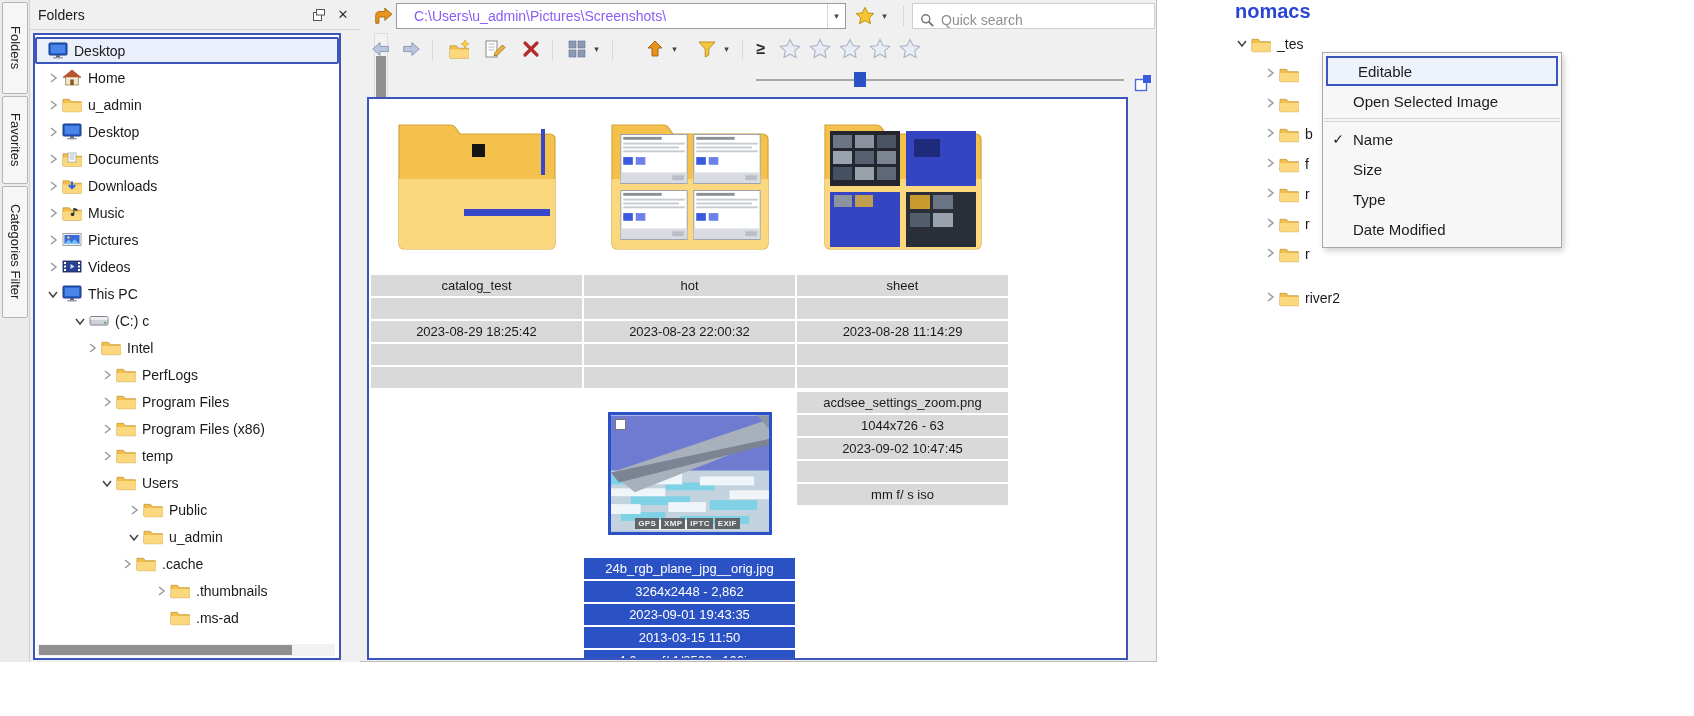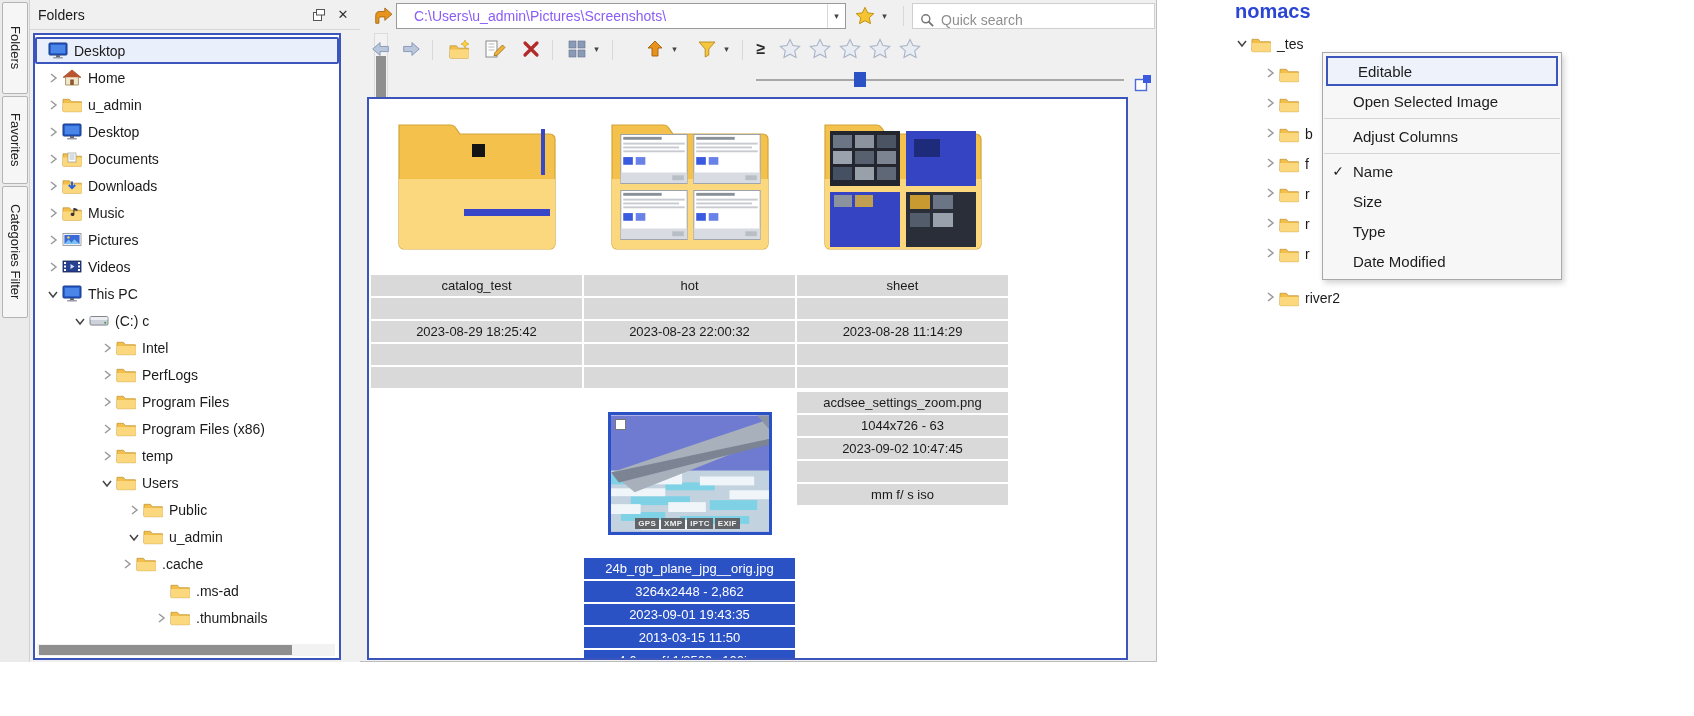--- a/index.html
+++ b/index.html
@@ -392,67 +392,67 @@
             </div>
           <div class="trow" style="padding-left:36px">
               <svg class="chev">
                 <use href="#sym-chev-d" width="100%" height="100%"></use>
               </svg>
               <svg class="ti">
                 <use href="#sym-disk" width="100%" height="100%"></use>
               </svg>
               <span class="tlabel">(C:) c</span>
             </div>
+          <div class="trow" style="padding-left:48px">
+              <svg class="chev">
+                <use href="#sym-chev-r" width="100%" height="100%"></use>
+              </svg>
+              <svg class="ti">
+                <use href="#sym-folder-s" width="100%" height="100%"></use>
+              </svg>
+              <span class="tlabel">Intel</span>
+            </div>
           <div class="trow" style="padding-left:63px">
               <svg class="chev">
                 <use href="#sym-chev-r" width="100%" height="100%"></use>
               </svg>
               <svg class="ti">
                 <use href="#sym-folder-s" width="100%" height="100%"></use>
               </svg>
-              <span class="tlabel">Intel</span>
+              <span class="tlabel">PerfLogs</span>
             </div>
           <div class="trow" style="padding-left:63px">
               <svg class="chev">
                 <use href="#sym-chev-r" width="100%" height="100%"></use>
               </svg>
               <svg class="ti">
                 <use href="#sym-folder-s" width="100%" height="100%"></use>
               </svg>
-              <span class="tlabel">PerfLogs</span>
+              <span class="tlabel">Program Files</span>
             </div>
           <div class="trow" style="padding-left:63px">
               <svg class="chev">
                 <use href="#sym-chev-r" width="100%" height="100%"></use>
               </svg>
               <svg class="ti">
                 <use href="#sym-folder-s" width="100%" height="100%"></use>
               </svg>
-              <span class="tlabel">Program Files</span>
+              <span class="tlabel">Program Files (x86)</span>
             </div>
           <div class="trow" style="padding-left:63px">
               <svg class="chev">
                 <use href="#sym-chev-r" width="100%" height="100%"></use>
               </svg>
               <svg class="ti">
                 <use href="#sym-folder-s" width="100%" height="100%"></use>
               </svg>
-              <span class="tlabel">Program Files (x86)</span>
+              <span class="tlabel">temp</span>
             </div>
           <div class="trow" style="padding-left:63px">
               <svg class="chev">
-                <use href="#sym-chev-r" width="100%" height="100%"></use>
-              </svg>
-              <svg class="ti">
-                <use href="#sym-folder-s" width="100%" height="100%"></use>
-              </svg>
-              <span class="tlabel">temp</span>
-            </div>
-          <div class="trow" style="padding-left:63px">
-              <svg class="chev">
                 <use href="#sym-chev-d" width="100%" height="100%"></use>
               </svg>
               <svg class="ti">
                 <use href="#sym-folder-s" width="100%" height="100%"></use>
               </svg>
               <span class="tlabel">Users</span>
             </div>
           <div class="trow" style="padding-left:90px">
               <svg class="chev">
                 <use href="#sym-chev-r" width="100%" height="100%"></use>
@@ -472,36 +472,36 @@
               <span class="tlabel">u_admin</span>
             </div>
           <div class="trow" style="padding-left:83px">
               <svg class="chev">
                 <use href="#sym-chev-r" width="100%" height="100%"></use>
               </svg>
               <svg class="ti">
                 <use href="#sym-folder-s" width="100%" height="100%"></use>
               </svg>
               <span class="tlabel">.cache</span>
+            </div>
+          <div class="trow" style="padding-left:117px">
+              <svg class="chev">
+                <use href="#sym-chev-r" width="100%" height="100%"></use>
+              </svg>
+              <svg class="ti">
+                <use href="#sym-folder-s" width="100%" height="100%"></use>
+              </svg>
+              <span class="tlabel">.thumbnails</span>
             </div>
           <div class="trow" style="padding-left:117px">
               <span class="chev"></span>
               <svg class="ti">
                 <use href="#sym-folder-s" width="100%" height="100%"></use>
               </svg>
               <span class="tlabel">.ms-ad</span>
-            </div>
-          <div class="trow" style="padding-left:117px">
-              <svg class="chev">
-                <use href="#sym-chev-r" width="100%" height="100%"></use>
-              </svg>
-              <svg class="ti">
-                <use href="#sym-folder-s" width="100%" height="100%"></use>
-              </svg>
-              <span class="tlabel">.thumbnails</span>
             </div>
         </div>
         <div class="hscroll">
             <div class="hthumb"></div>
           </div>
       </div>
 
       <div class="vscroll">
           <div class="vthumb"></div>
         </div>
@@ -779,24 +779,20 @@
     <div class="ctxmenu">
       <div class="mi hl">
           <span class="mc"></span>
           <span>Editable</span>
         </div>
       <div class="mi">
           <span class="mc"></span>
           <span>Open Selected Image</span>
         </div>
       <div class="msep"></div>
-      <div class="mi">
-          <span class="mc"></span>
-          <span>Adjust Columns</span>
-        </div>
       <div class="msep"></div>
       <div class="mi">
           <span class="mc">✓</span>
           <span>Name</span>
         </div>
       <div class="mi">
           <span class="mc"></span>
           <span>Size</span>
         </div>
       <div class="mi">

